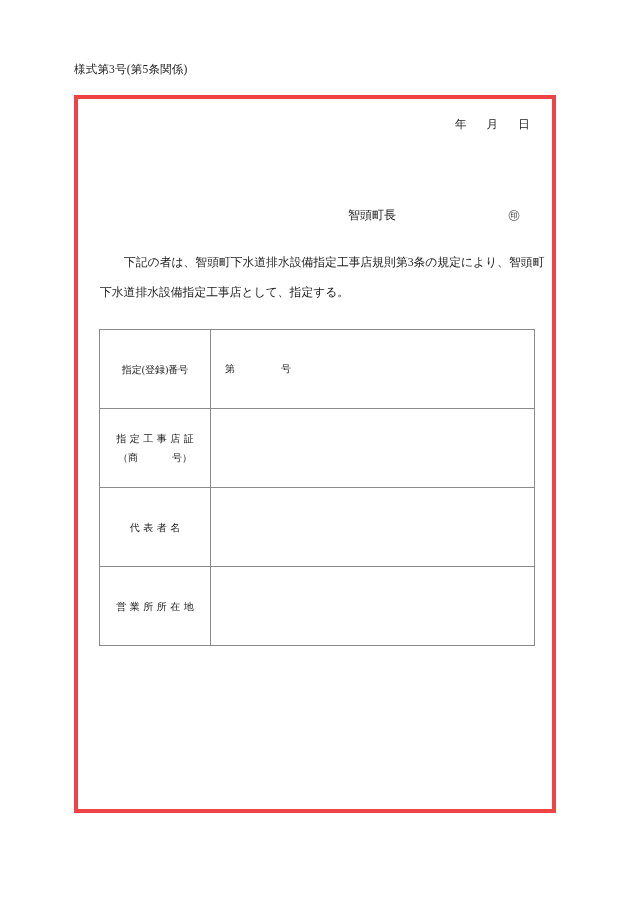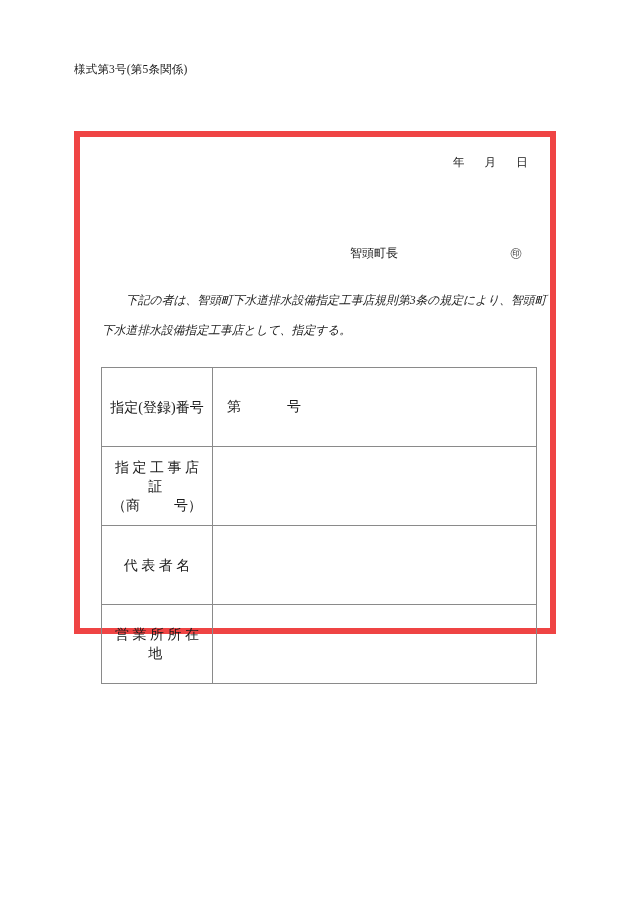--- a/index.html
+++ b/index.html
@@ -25,24 +25,23 @@
     letter-spacing: 0.2px;
     white-space: nowrap;
   }
 
   
   .frame {
     position: absolute;
     left: 74px;
     top: 95px;
     width: 482px;
-    height: 503px;
-    border: 6px solid #ef4444;
+    height: 718px;
+    border: 4px solid #ef4444;
     box-sizing: border-box;
-    margin-top: 36px;
   }
 
   
   .date-line {
     position: absolute;
     right: 22px;
     top: 18px;
     font-size: 11.5px;
     letter-spacing: 0.2px;
     white-space: nowrap;
@@ -78,35 +77,35 @@
 
   
   .body-text {
     position: absolute;
     left: 22px;
     right: 16px;
     top: 148px;
     font-size: 11.8px;
     line-height: 30px;
   }
-  .body-text .p-line { white-space: nowrap; font-style: italic; }
+  .body-text .p-line { white-space: nowrap; }
   .body-text .indent { padding-left: 24px; }
 
   
   .data-table {
     position: absolute;
     left: 21px;
     top: 230px;
     width: 436px;
     border-collapse: collapse;
     table-layout: fixed;
   }
   .data-table td {
     border: 1px solid #8a8a8a;
-    font-size: 14px;
+    font-size: 10px;
     vertical-align: middle;
     padding: 5px;
   }
   .data-table td.label {
     width: 100px;
     height: 68px;
     text-align: center;
     line-height: 19px;
   }
   .data-table td.value {

